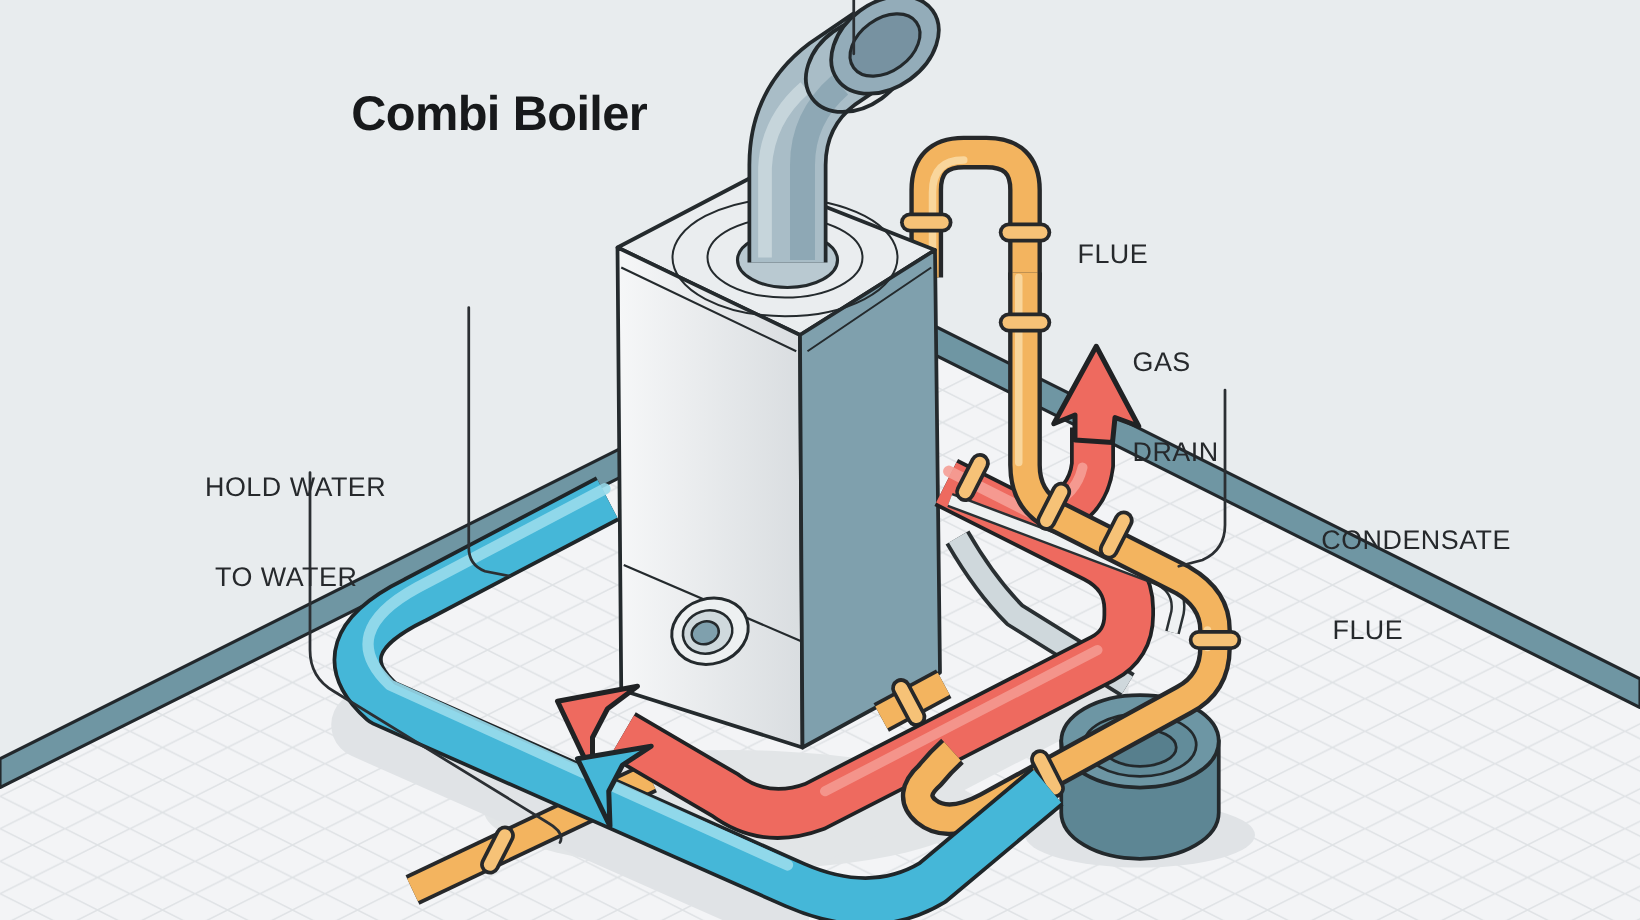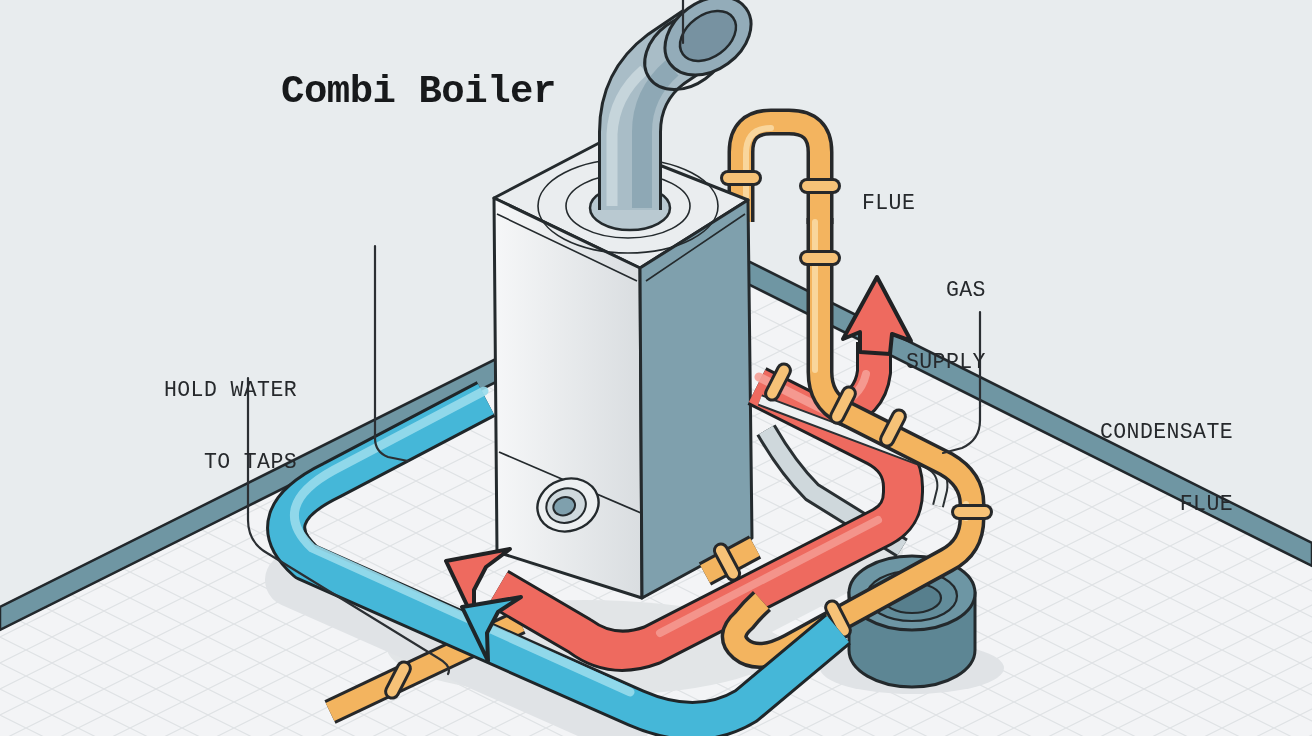--- a/index.html
+++ b/index.html
@@ -1,20 +1,20 @@
 <!DOCTYPE html>
 <html><head>
 <meta charset="utf-8">
 <style>
   html,body{margin:0;padding:0;background:#e8ecee;}
   .stage{position:relative;width:1312px;height:736px;overflow:hidden;
-         font-family:Liberation Mono, monospace;background:#e8ecee;}
+         font-family:Liberation Sans, sans-serif;background:#e8ecee;}
   .stage svg{position:absolute;left:0;top:0;}
   .lbl{position:absolute;color:#26292c;font-size:21.5px;line-height:24px;
-       letter-spacing:.4px;white-space:pre;text-align:right;}
+       letter-spacing:.4px;white-space:pre;}
   .title{position:absolute;color:#17191b;font-weight:bold;font-size:39px;
          letter-spacing:-.5px;}
 </style>
 </head>
 <body>
 
 <div class="stage">
 
 <svg width="1312" height="736" viewBox="0 0 1312 736">
   <defs>
@@ -169,30 +169,30 @@
     <path d="M248,378 L248,520 Q248,542 267,553 L438,658 Q452,666 448,674"></path>
     <path d="M980,312 L980,420 Q980,440 962,448 L943,453"></path>
   </g>
 </svg>
 
 <div class="title" style="left:281px;top:70px">Combi Boiler</div>
 
 
 <div class="lbl" style="left:164px;top:330px">
   <div>HOLD WATER</div>
-  <div style="padding-left:8px">TO TAPS</div>
+  <div style="padding-left:8px">TO WATER</div>
 </div>
 
 <div class="lbl" style="left:862px;top:143px">
   <div>FLUE</div>
 </div>
 
 <div class="lbl" style="left:906px;top:230px">
   <div>GAS</div>
-  <div>SUPPLY</div>
+  <div>DRAIN</div>
 </div>
 
-<div class="lbl" style="left:1100px;top:372px">
+<div class="lbl" style="left:1057px;top:372px">
   <div>CONDENSATE</div>
   <div style="padding-left:9px">FLUE</div>
 </div>
 
 </div>
 
 </body></html>

